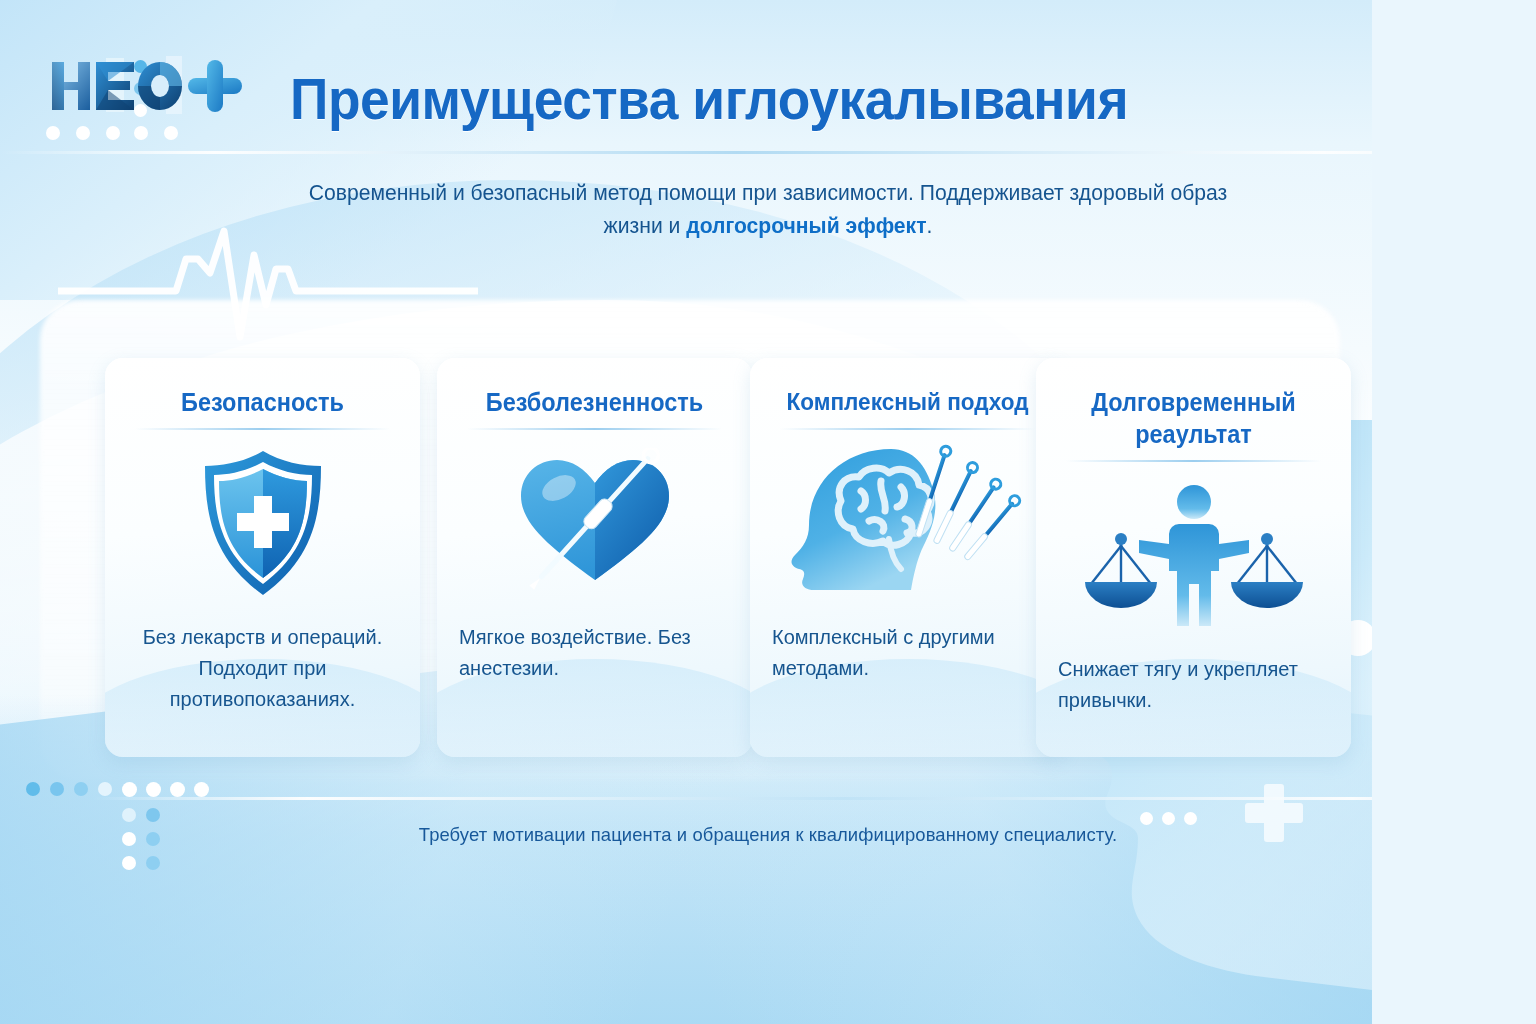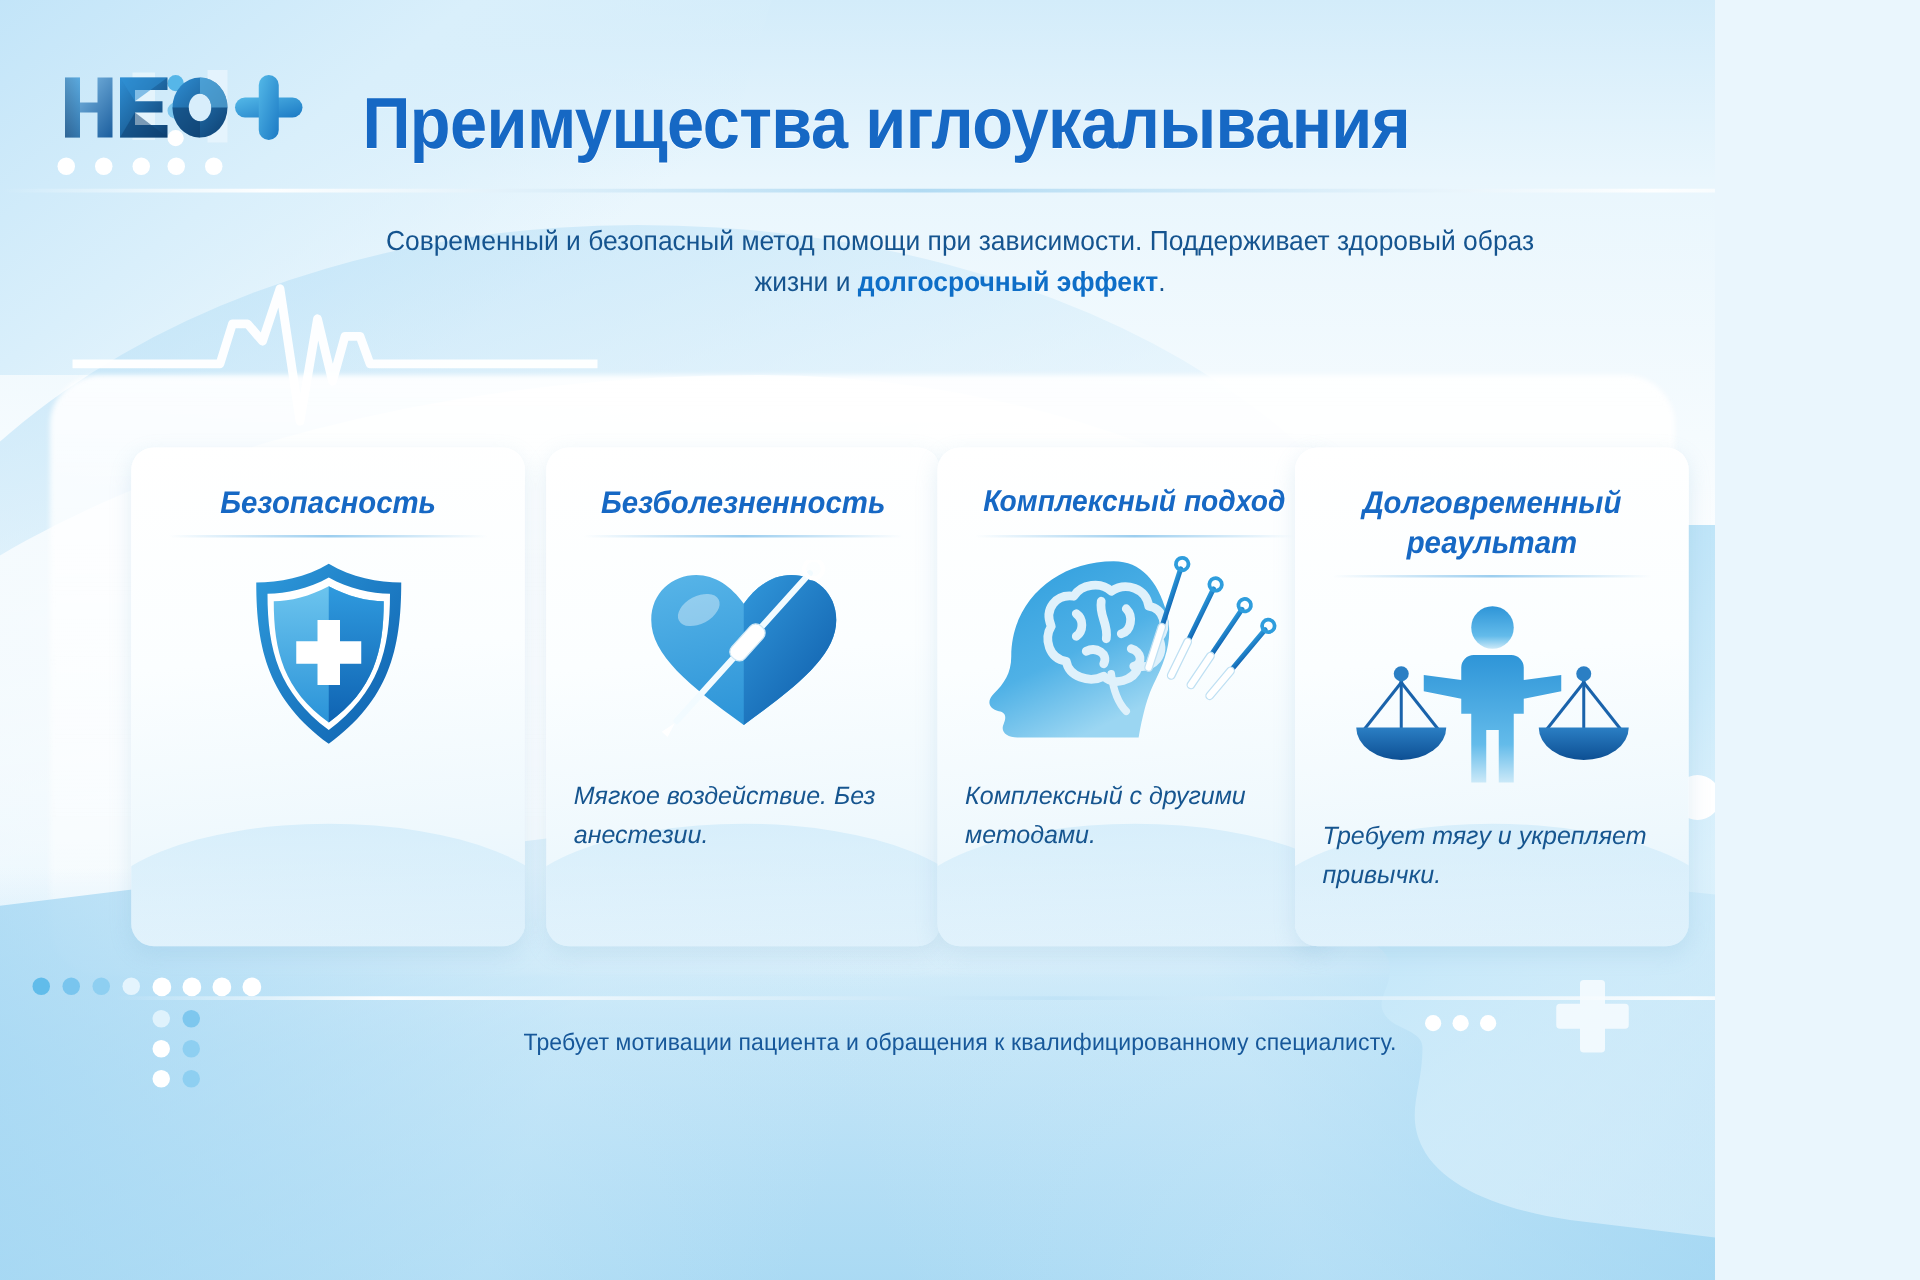--- a/index.html
+++ b/index.html
@@ -88,21 +88,21 @@
     text-shadow:0 1px 0 rgba(255,255,255,.9);
   }
   .subtitle{
     position:absolute;left:268px;top:176px;width:1000px;
     text-align:center;font-size:22px;line-height:33px;color:#15548f;
     transform:scaleX(.96);transform-origin:center top;
   }
   .subtitle b{color:#0e6ec7;font-weight:bold;}
 
   
-  .cards{position:absolute;left:0;top:358px;width:1536px;height:400px;font-style:italic;}
+  .cards{position:absolute;left:0;top:358px;width:1536px;height:400px;}
   .card{
     position:absolute;top:0;width:315px;height:399px;border-radius:18px;
     background:linear-gradient(175deg,#ffffff 0%,#fbfeff 42%,#eef8fd 78%,#e4f3fc 100%);
     box-shadow:0 6px 18px rgba(120,175,210,.20),0 1px 0 rgba(255,255,255,.9) inset;
     overflow:hidden;
   }
   .card::after{
     content:"";position:absolute;left:-10%;bottom:-52px;width:120%;height:150px;
     border-radius:50%;
     background:linear-gradient(180deg,rgba(196,230,249,.55),rgba(255,255,255,0));
@@ -303,20 +303,21 @@
                 <stop offset="100%" stop-color="#0f63b2"></stop>
             </linearGradient>
           </defs>
           <path d="M66 3 C48 14 26 18 8 18 C8 72 18 112 66 147 C114 112 124 72 124 18 C106 18 84 14 66 3 Z" fill="url(#sh-out)"></path>
           <path d="M66 14 C50 23 32 27 17 27 C17 72 26 106 66 136 C106 106 115 72 115 27 C100 27 82 23 66 14 Z" fill="#ffffff"></path>
           <path d="M66 21 C51 29 35 33 22 33 C22 73 30 104 66 130 C102 104 110 73 110 33 C97 33 81 29 66 21 Z" fill="url(#sh-inL)"></path>
           <path d="M66 21 C81 29 97 33 110 33 C110 73 102 104 66 130 Z" fill="url(#sh-inR)"></path>
           <path d="M57 48 h18 v17 h17 v18 h-17 v17 h-18 v-17 h-17 v-18 h17 z" fill="#ffffff"></path>
         </svg>
       </div>
+      <div class="card-text ta-c">Без лекарств и операций. Подходит при противопоказаниях.</div>
     </div>
 
     <div class="card c2">
       <div class="card-title">Безболезненность</div>
       <div class="card-rule"></div>
       <div class="card-icon">
         <svg width="168" height="150" viewBox="0 0 168 150">
           <defs>
             <linearGradient id="ht-l" x1="0" y1="0" x2="0.3" y2="1">
               <stop offset="0%" stop-color="#58b5e8"></stop>
@@ -430,20 +431,20 @@
               <path d="M42 66 L 42 104"></path>
             <path d="M188 66 L 158 104"></path>
               <path d="M188 66 L 218 104"></path>
               <path d="M188 66 L 188 104"></path>
           </g>
 
           <path d="M6 102 h72 a36 26 0 0 1 -72 0 z" fill="url(#pan-g)"></path>
           <path d="M152 102 h72 a36 26 0 0 1 -72 0 z" fill="url(#pan-g)"></path>
         </svg>
       </div>
-      <div class="card-text ta-l">Требует тягу и укрепляет привычки.</div>
+      <div class="card-text ta-l">Снижает тягу и укрепляет привычки.</div>
     </div>
 
   </div>
 
   <div class="footer">Требует мотивации пациента и обращения к квалифицированному специалисту.</div>
 
 </div>
 
 </body></html>

